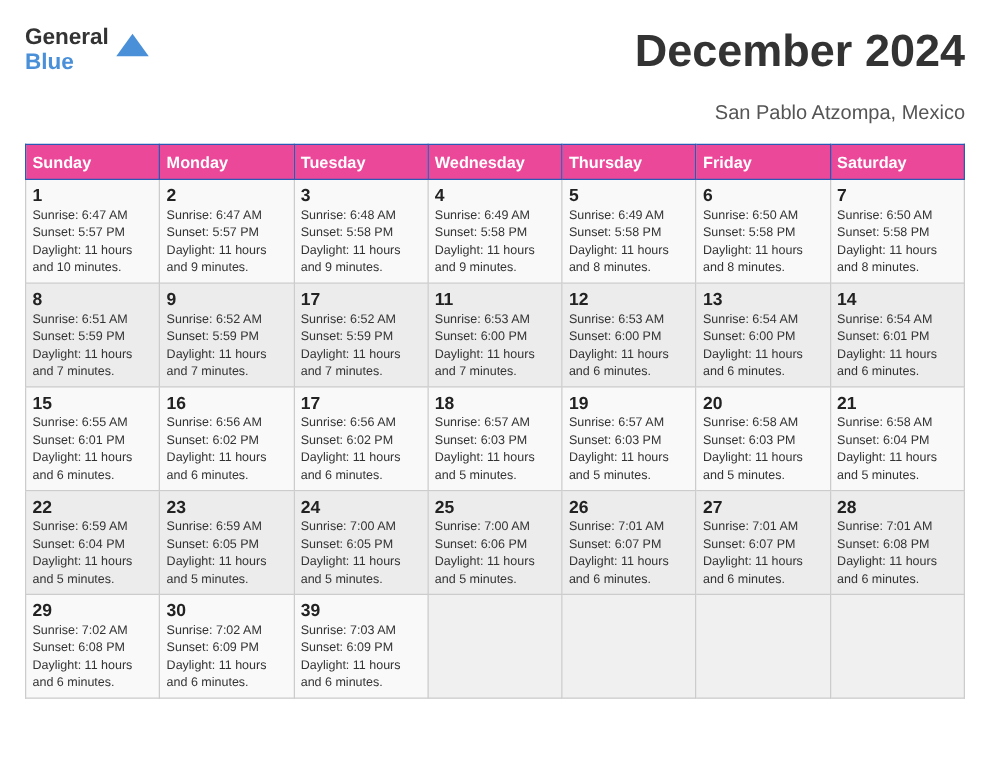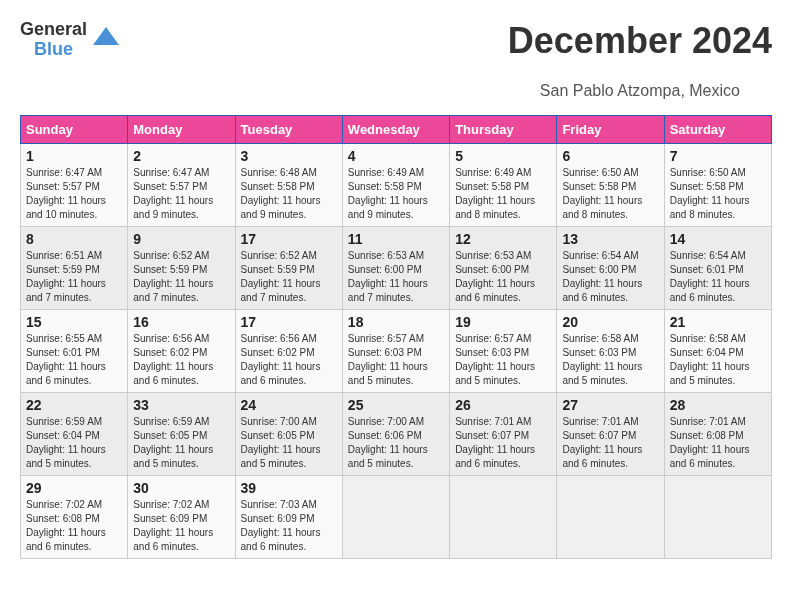--- a/index.html
+++ b/index.html
@@ -12,21 +12,20 @@
     }
     .header {
       display: flex;
       justify-content: space-between;
       align-items: flex-start;
       margin-bottom: 15px;
     }
     .logo {
       display: flex;
       align-items: center;
-      text-align: center;
     }
     .logo-text {
       display: flex;
       flex-direction: column;
       line-height: 1.1;
     }
     .logo-general {
       font-size: 18px;
       font-weight: bold;
       color: #333;
@@ -35,21 +34,21 @@
       font-size: 18px;
       font-weight: bold;
       color: #4a90d9;
     }
     .logo-icon {
       margin-left: 4px;
       width: 30px;
       height: 30px;
     }
     .title-block {
-      text-align: center;
+      text-align: right;
     }
     .month-title {
       font-size: 36px;
       font-weight: bold;
       color: #333;
     }
     .location {
       font-size: 16px;
       color: #555;
       margin-top: 20px;
@@ -306,21 +305,21 @@
       <tr>
         <td>
           <span class="day-number">22</span>
         <div class="day-info">
           <span>Sunrise: 6:59 AM</span><br>
           <span>Sunset: 6:04 PM</span><br>
           <span>Daylight: 11 hours and 5 minutes.</span>
         </div>
         </td>
         <td>
-          <span class="day-number">33</span>
+          <span class="day-number">23</span>
         <div class="day-info">
           <span>Sunrise: 6:59 AM</span><br>
           <span>Sunset: 6:05 PM</span><br>
           <span>Daylight: 11 hours and 5 minutes.</span>
         </div>
         </td>
         <td>
           <span class="day-number">24</span>
         <div class="day-info">
           <span>Sunrise: 7:00 AM</span><br>

